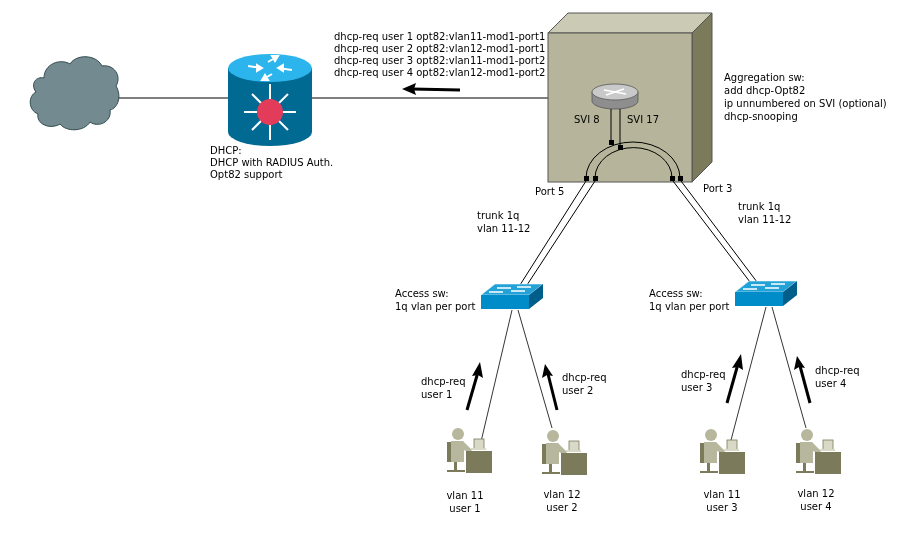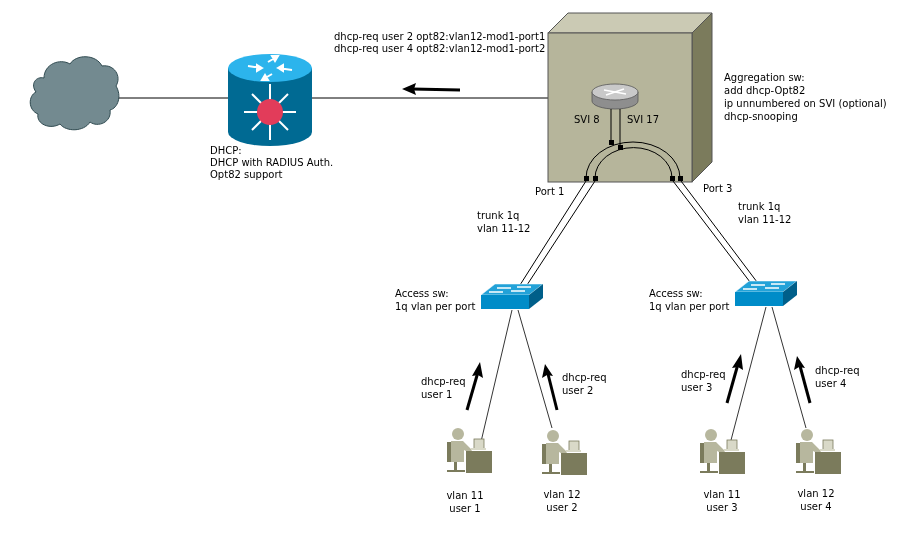--- a/index.html
+++ b/index.html
@@ -168,40 +168,42 @@
       <path d="M7,15 L19,15 L28,24 L26,27 L20,24 L20,36 L7,36 Z" fill="#b7b79e"></path>
       <rect x="10" y="36" width="3" height="8" fill="#7b7b5c"></rect>
       <rect x="3" y="44" width="18" height="2" fill="#7b7b5c"></rect>
       <rect x="30" y="13" width="10" height="10" fill="#d9d9c8" stroke="#7b7b5c" stroke-width="0.8"></rect>
       <rect x="27" y="22" width="15" height="2" fill="#d9d9c8"></rect>
       <rect x="22" y="25" width="26" height="22" fill="#7b7b5c"></rect>
     </g>
 </svg>
 
 <div class="lbl center" style="left:334px; top:31px;">
+  <div>dhcp-req user 1 opt82:vlan11-mod1-port1</div>
   <div>dhcp-req user 2 opt82:vlan12-mod1-port1</div>
+  <div>dhcp-req user 3 opt82:vlan11-mod1-port2</div>
   <div>dhcp-req user 4 opt82:vlan12-mod1-port2</div>
 </div>
 
 <div class="lbl" style="left:210px; top:145px;">
   <div>DHCP:</div>
   <div>DHCP with RADIUS Auth.</div>
   <div>Opt82 support</div>
 </div>
 
 <div class="lbl" style="left:724px; top:71px; line-height:13px;">
   <div>Aggregation sw:</div>
   <div>add dhcp-Opt82</div>
   <div>ip unnumbered on SVI (optional)</div>
   <div>dhcp-snooping</div>
 </div>
 
 <div class="lbl" style="left:574px; top:114px;">SVI 8</div>
 <div class="lbl" style="left:627px; top:114px;">SVI 17</div>
-<div class="lbl" style="left:535px; top:186px;">Port 1</div>
+<div class="lbl" style="left:535px; top:186px;">Port 5</div>
 <div class="lbl" style="left:703px; top:183px;">Port 3</div>
 
 <div class="lbl" style="left:477px; top:209px; line-height:13px;">
   <div>trunk 1q</div>
   <div>vlan 11-12</div>
 </div>
 <div class="lbl" style="left:738px; top:200px; line-height:13px;">
   <div>trunk 1q</div>
   <div>vlan 11-12</div>
 </div>

